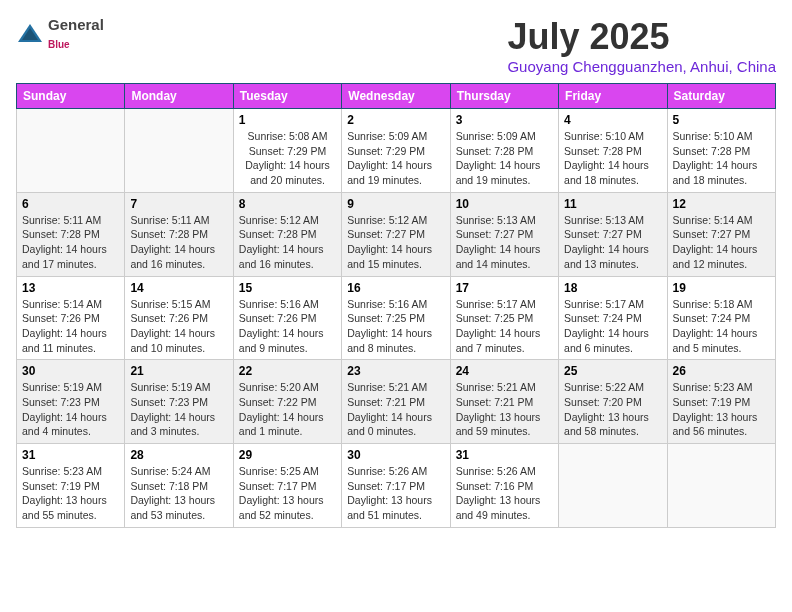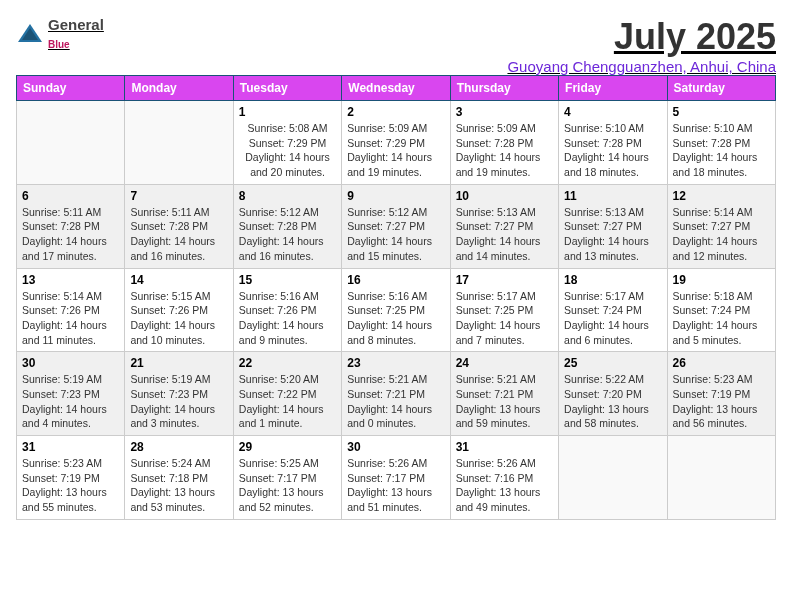--- a/index.html
+++ b/index.html
@@ -7,34 +7,33 @@
       font-family: Arial, sans-serif;
       background: #fff;
       width: 792px;
       min-height: 612px;
       padding: 16px;
     }
     .header {
       display: flex;
       justify-content: space-between;
       align-items: flex-start;
-      margin-bottom: 0;
-      text-decoration: underline;
+      margin-bottom: 8px;
     }
     .logo {
       display: flex;
       align-items: center;
       gap: 4px;
     }
     .logo-icon {
       width: 28px;
       height: 24px;
     }
     .title-block {
-      text-align: right;
+      text-align: left;
     }
     .month-year {
       font-size: 36px;
       font-weight: bold;
       color: #333;
     }
     .location {
       font-size: 15px;
       color: #6d28d9;
     }

